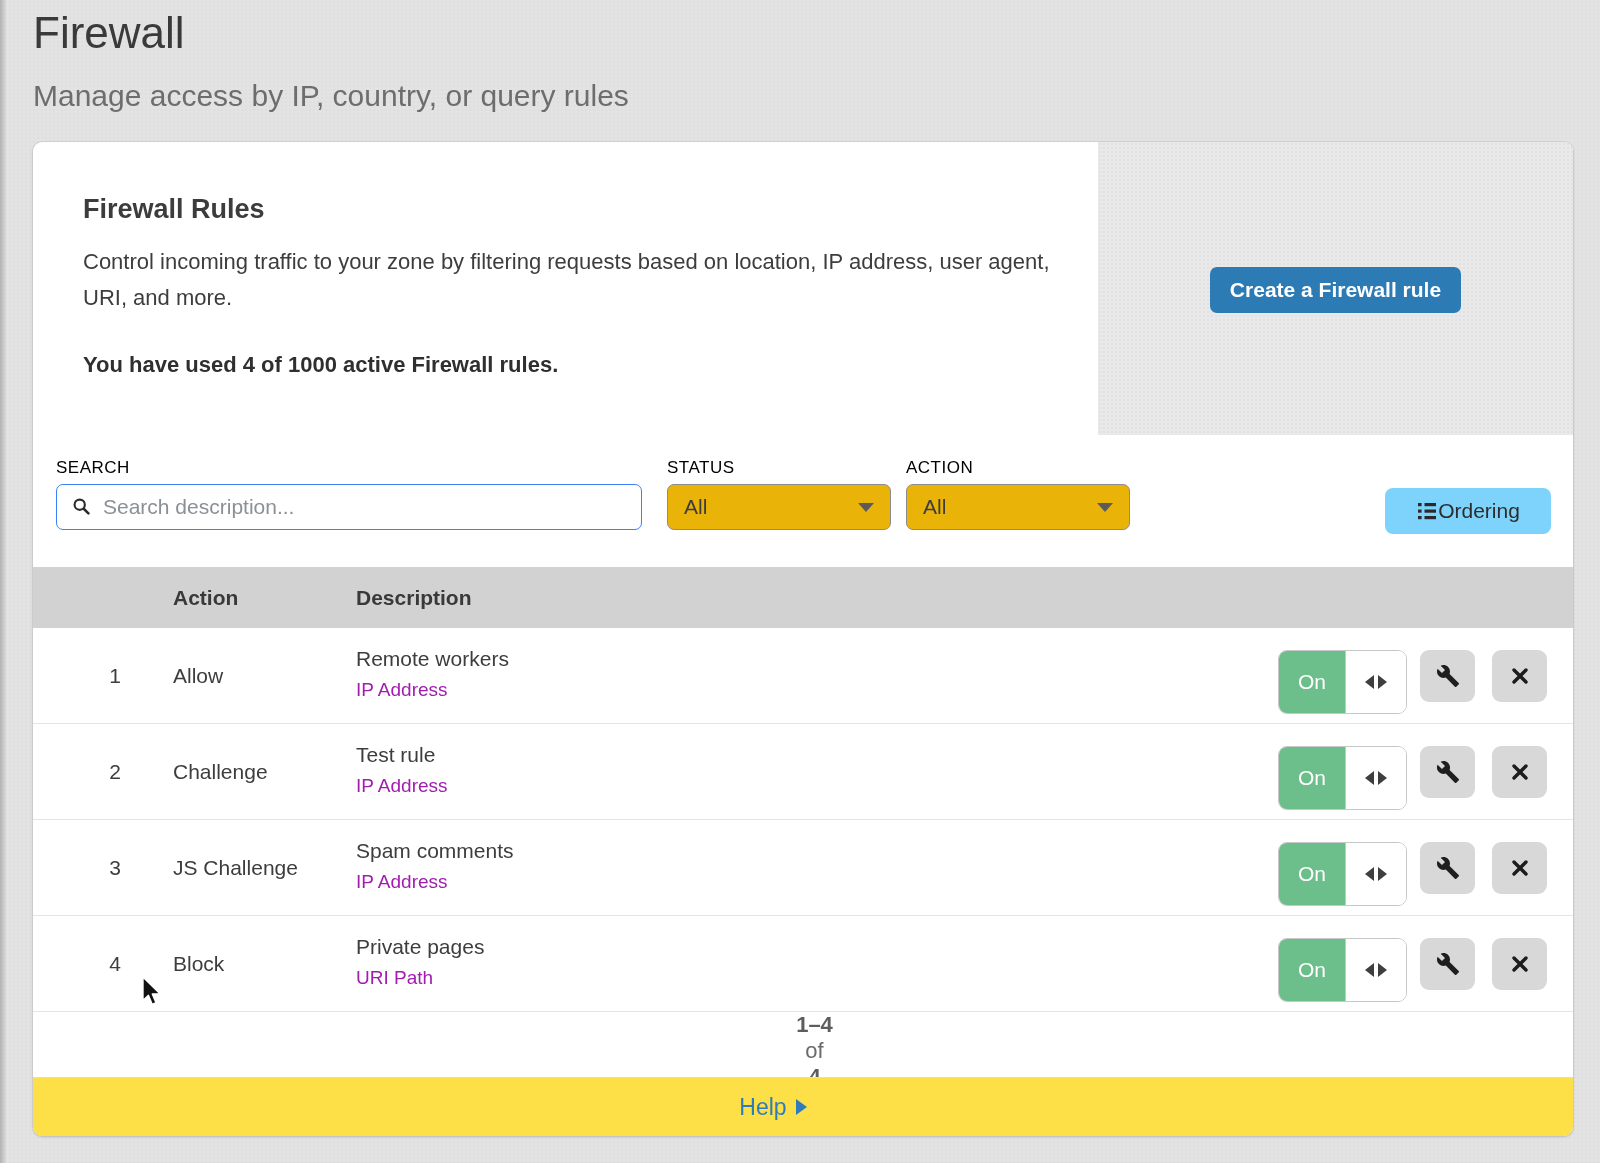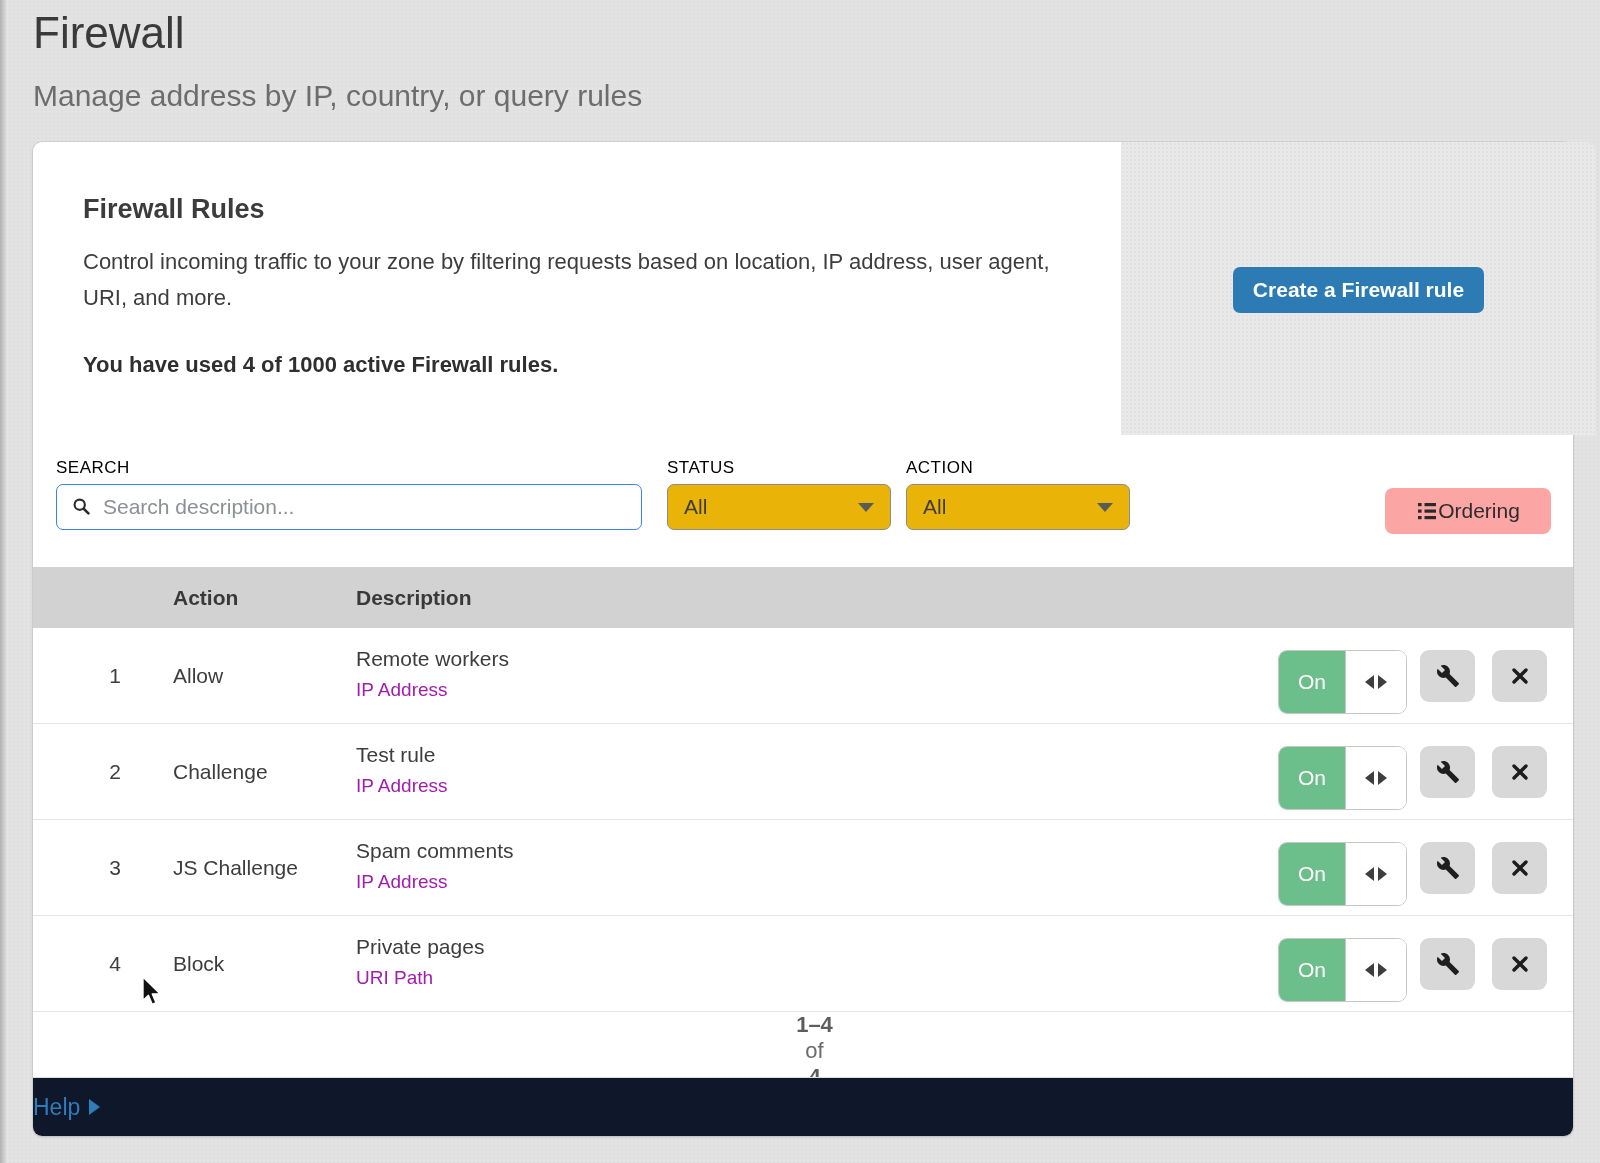--- a/index.html
+++ b/index.html
@@ -20,40 +20,40 @@
   .page-title{position:absolute;left:33px;top:8px;font-size:44px;color:#3a3a3a;font-weight:400;text-align:right;}
   .page-subtitle{position:absolute;left:33px;top:79px;font-size:30px;color:#6d6d6d;font-weight:400;}
 
   .card{position:absolute;left:33px;top:142px;width:1540px;height:994px;background:#ffffff;
     border-radius:9px;box-shadow:0 1px 3px rgba(0,0,0,.14), 0 0 0 1px rgba(0,0,0,.05);}
 
   
   .intro-title{position:absolute;left:50px;top:52px;font-size:27px;font-weight:700;color:#3c3c3c;}
   .intro-desc{position:absolute;left:50px;top:102px;width:970px;font-size:22px;line-height:36px;color:#3d3d3d;}
   .intro-note{position:absolute;left:50px;top:210px;font-size:22px;font-weight:700;color:#2f2f2f;}
-  .intro-aside{position:absolute;left:1088px;top:0;width:475px;height:293px;background:#e9e9e9;
+  .intro-aside{position:absolute;left:1065px;top:0;width:475px;height:293px;background:#e9e9e9;
     background-image:radial-gradient(rgba(0,0,0,0.035) 1px, transparent 1px);background-size:4px 4px;
     border-top-right-radius:9px;padding-left:35px;}
   .create-btn{position:absolute;left:112px;top:125px;width:251px;height:46px;
     background:var(--accent-blue);border:none;border-radius:7px;color:#ffffff;
     font-size:21px;font-weight:700;font-family:inherit;display:flex;align-items:center;justify-content:center;cursor:pointer;}
 
   
   .filter-label{position:absolute;font-size:17px;font-weight:400;letter-spacing:.5px;color:#000000;}
   .search-box{position:absolute;left:23px;top:342px;width:586px;height:46px;border:1px solid #3b82f6;
     border-radius:7px;display:flex;align-items:center;background:#fff;}
   .search-box svg{margin-left:14px;flex:0 0 auto;}
   .search-input{border:none;outline:none;flex:1;height:100%;font-size:21px;color:#3d3d3d;
     font-family:inherit;background:transparent;padding-left:10px;border-radius:7px;}
   .search-input::placeholder{color:#8b9096;}
   .select{position:absolute;top:342px;width:224px;height:46px;border:1px solid #8c8c8c;border-radius:7px;
     background:#eab308;display:flex;align-items:center;padding:4px 16px;font-size:21px;color:#3d3d3d;cursor:pointer;}
   .select .caret{margin-left:auto;width:0;height:0;border-left:8px solid transparent;
     border-right:8px solid transparent;border-top:9px solid #5b5b5b;}
-  .ordering-btn{position:absolute;left:1352px;top:346px;width:166px;height:46px;background:#fca5a5;
+  .ordering-btn{position:absolute;left:1352px;top:346px;width:166px;height:46px;background:#7dd3fc;
     border:none;border-radius:8px;display:flex;align-items:center;justify-content:center;
     font-size:21px;color:#2d2d2d;font-family:inherit;cursor:pointer;}
 
   
   .table-header{position:absolute;left:0;top:425px;width:100%;height:61px;background:#d2d2d2;}
   .th{position:absolute;top:0;height:61px;display:flex;align-items:center;
     font-size:21px;font-weight:700;color:#393939;}
   .th-action{left:140px;}
   .th-desc{left:323px;}
   .rows{position:absolute;left:0;top:486px;width:100%;}
@@ -79,36 +79,36 @@
     border-radius:9px;display:flex;align-items:center;justify-content:center;cursor:pointer;}
   .btn-edit{left:1387px;}
   .btn-delete{left:1459px;}
 
   
   .pagination{position:absolute;left:0;top:870px;width:100%;height:65px;display:flex;align-items:center;
     padding-left:23px;font-size:22px;color:#6b6b6b;flex-direction:column;}
   .pagination b{color:#5d5d5d;font-weight:700;}
   .pagination .of{margin:0 7px;}
   .card-footer{position:absolute;left:0;top:935px;width:100%;height:59px;border-top:1px solid #dcdcdc;
-    display:flex;align-items:center;justify-content:flex-start;padding-right:60px;
-    border-bottom-left-radius:9px;border-bottom-right-radius:9px;background:#0f172a;}
+    display:flex;align-items:center;justify-content:center;padding-right:60px;
+    border-bottom-left-radius:9px;border-bottom-right-radius:9px;background:#fde047;}
   .help-link{display:flex;align-items:center;gap:9px;font-size:23px;color:var(--help-blue);cursor:pointer;text-decoration:none;}
   .help-arrow{width:0;height:0;border-top:8px solid transparent;border-bottom:8px solid transparent;
     border-left:11px solid var(--help-blue);}
 
   .mouse-cursor{position:absolute;left:141px;top:976px;pointer-events:none;}
 </style>
 </head>
 <body>
 
 <div class="screen">
   <div class="left-edge"></div>
 
   <h1 class="page-title">Firewall</h1>
-  <div class="page-subtitle">Manage address by IP, country, or query rules</div>
+  <div class="page-subtitle">Manage access by IP, country, or query rules</div>
 
   <div class="card">
 
     <h2 class="intro-title">Firewall Rules</h2>
     <p class="intro-desc">Control incoming traffic to your zone by filtering requests based on location, IP address, user agent, URI, and more.</p>
     <p class="intro-note">You have used 4 of 1000 active Firewall rules.</p>
     <div class="intro-aside">
       <button class="create-btn">Create a Firewall rule</button>
     </div>
 

